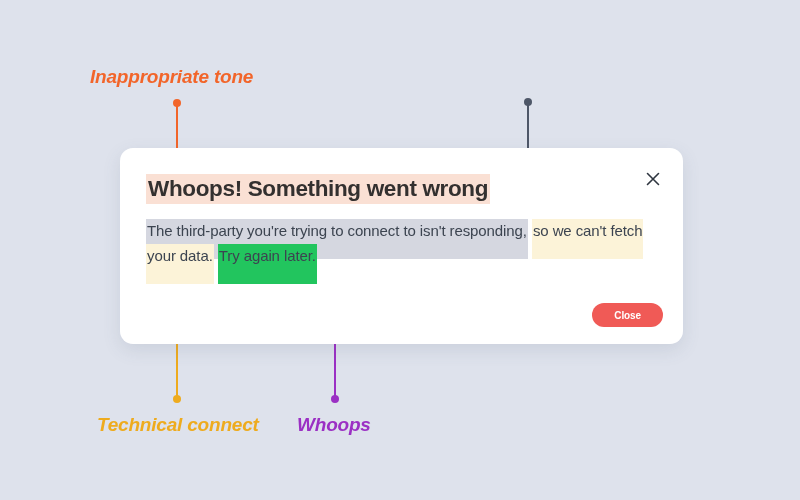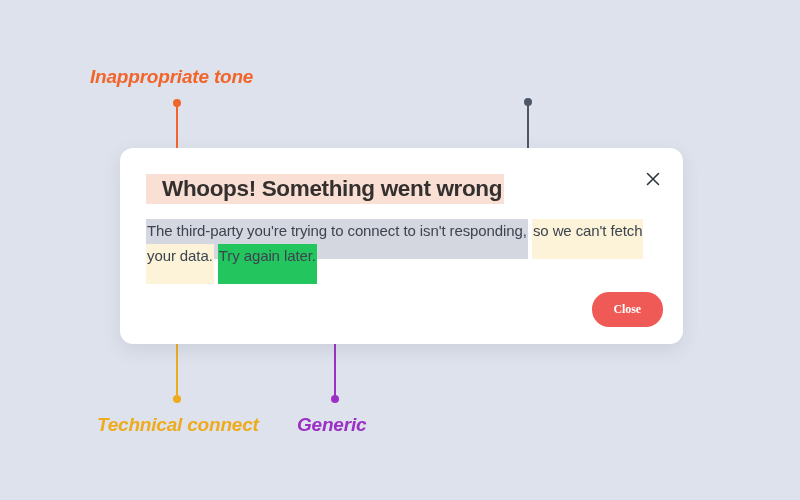--- a/index.html
+++ b/index.html
@@ -88,21 +88,21 @@
     left: 26px;
     top: 28px;
     font-size: 22.5px;
     font-weight: bold;
     color: #33302f;
     letter-spacing: -0.35px;
     white-space: nowrap;
   }
   #card-title .hl {
     background: #fae0d4;
-    padding: 2px 2px 3px 16px;
+    padding: 2px 2px 3px 2px;
     box-decoration-break: clone;
     -webkit-box-decoration-break: clone;
   }
 
   #card-body {
     position: absolute;
     left: 26px;
     top: 70px;
     width: 510px;
     font-size: 15px;
@@ -121,39 +121,39 @@
 
   #close-button {
     position: absolute;
     right: 20px;
     bottom: 17px;
     background: #f05a56;
     color: #ffffff;
     border: none;
     border-radius: 17px;
     padding: 0 22px;
-    height: 35px;
-    font-family: Liberation Serif, serif;
-    font-size: 12px;
+    height: 24px;
+    font-family: Liberation Sans, sans-serif;
+    font-size: 10px;
     font-weight: bold;
     letter-spacing: -0.1px;
     cursor: pointer;
   }
 </style>
 </head>
 <body>
 
 <div id="stage">
 
   <div class="annot-label annot-tone">Inappropriate tone</div>
 
 
   <div class="annot-label annot-jargon">Technical connect</div>
 
-  <div class="annot-label annot-generic">Generic</div>
+  <div class="annot-label annot-generic">Whoops</div>
 
   <div class="connector conn-tone">
     <span class="dot top"></span>
     <span class="dot bot"></span>
   </div>
 
   <div class="connector conn-blame">
     <span class="dot top"></span>
     <span class="dot bot"></span>
   </div>

